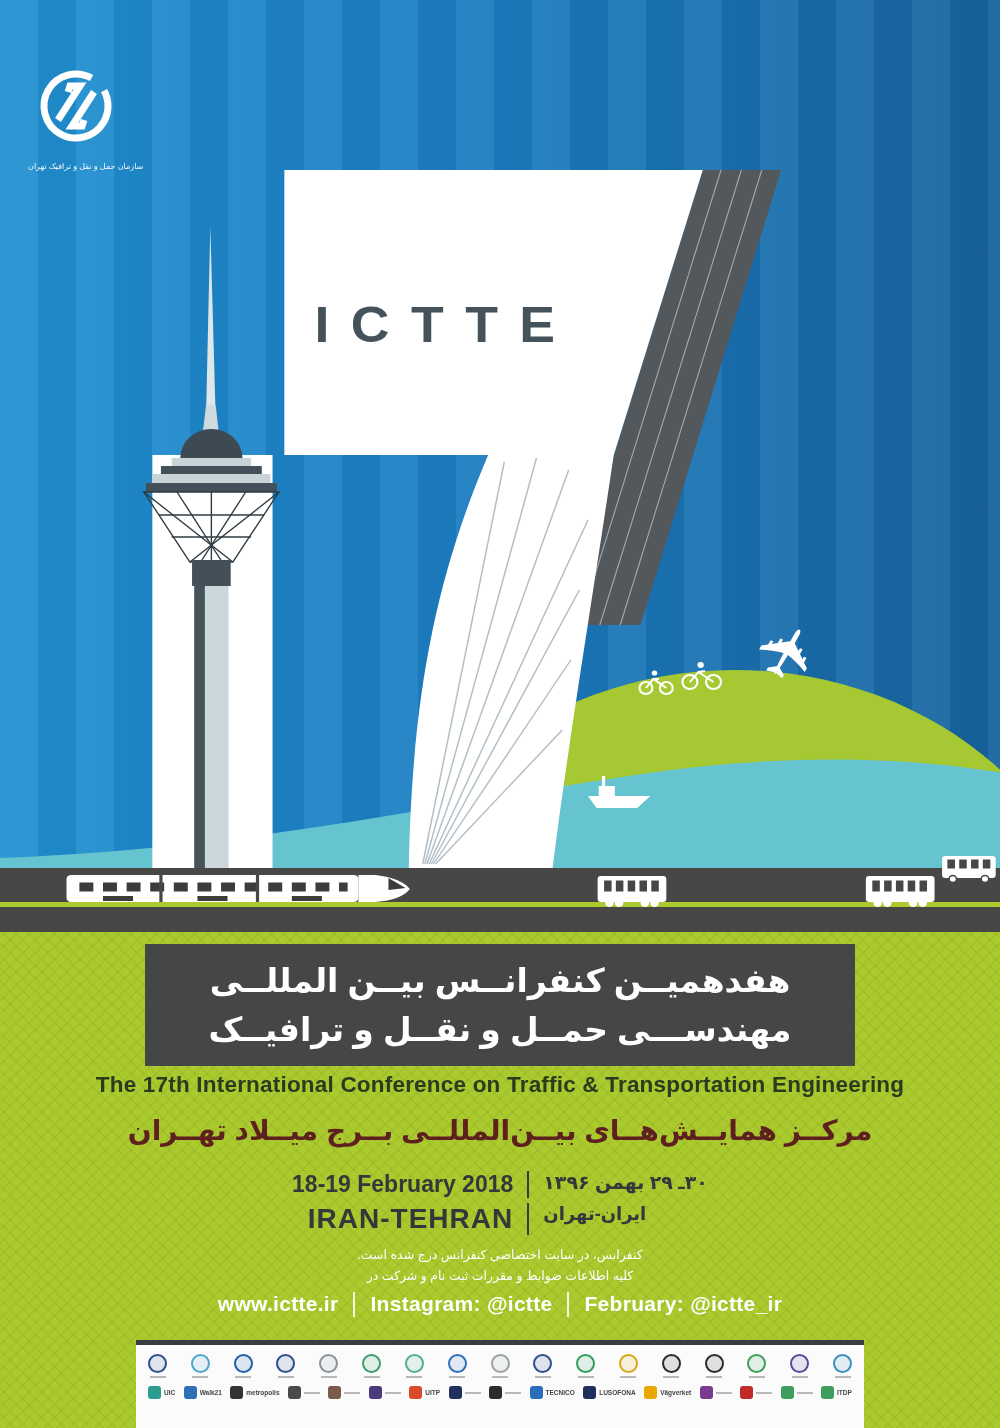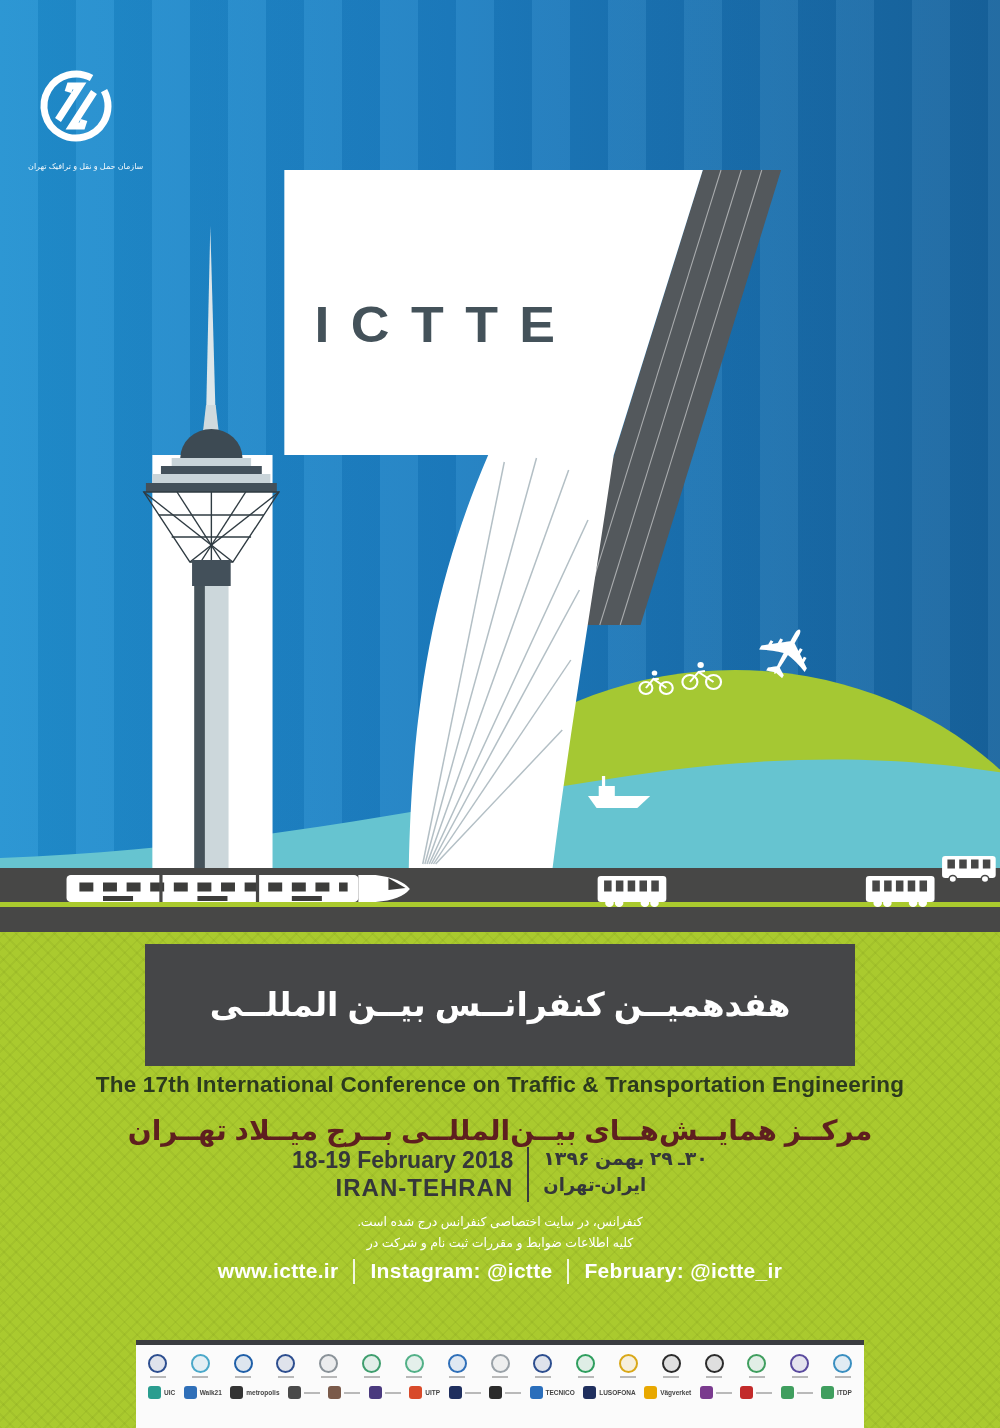--- a/index.html
+++ b/index.html
@@ -31,24 +31,24 @@
     display:flex;flex-direction:column;align-items:center;
   }
   .banner{
     margin-top:12px;width:710px;height:122px;background:#454648;
     display:flex;flex-direction:column;justify-content:center;align-items:center;
   }
   .banner .fa{direction:rtl;color:#fff;font-weight:bold;font-size:33px;line-height:1.5;white-space:nowrap;}
   .en-title{margin-top:6px;color:#2c3a1e;font-weight:bold;font-size:22.5px;letter-spacing:.2px;white-space:nowrap;}
   .venue{margin-top:16px;direction:rtl;color:#5e1f1f;font-weight:bold;font-size:28px;white-space:nowrap;}
 
-  .dates{margin-top:0;display:grid;grid-template-columns:auto auto;color:#35373a;}
+  .dates{margin-top:24px;display:grid;grid-template-columns:auto auto;row-gap:5px;color:#35373a;}
   .dates .en{ text-align:right;padding-right:14px;border-right:2px solid #3a3b3d;font-weight:bold;}
   .dates .fa{ text-align:left;padding-left:14px;direction:rtl;font-weight:bold;}
-  .d-big{font-size:23px;} .d-small{font-size:24px;letter-spacing:1px;}
+  .d-big{font-size:23px;} .d-small{font-size:28px;letter-spacing:1px;}
   .f-big{font-size:19px;} .f-small{font-size:18px;}
 
   .note{margin-top:10px;text-align:center;direction:rtl;color:#fff;font-size:12.5px;line-height:1.65;}
 
   .contact{margin-top:6px;display:flex;align-items:flex-start;gap:15px;}
   .contact .item{color:#fff;font-weight:bold;font-size:21px;letter-spacing:.3px;}
   .contact .vsep{width:2px;height:25px;background:rgba(255,255,255,.85);}
 
   .footer{
     margin-top:auto;width:728px;background:#fbfbfb;border-top:5px solid #3b3d40;
@@ -198,20 +198,21 @@
       <path d="M30,54 L52,20 L42,20 L40,26 M66,26 L44,60 L54,60 L56,54" stroke="#ffffff" stroke-width="7" fill="none"></path>
     </svg>
     <div class="cap">سازمان حمل و نقل و ترافیک تهران</div>
   </div>
 
 
   <div class="green">
 
     <div class="banner">
       <div class="fa">هفدهمیــن کنفرانــس بیــن المللــی</div>
+      <div class="fa">مهندســـی حمــل و نقــل و ترافیــک</div>
     </div>
 
     <div class="en-title">The 17th International Conference on Traffic &amp; Transportation Engineering</div>
 
     <div class="venue">مرکــز همایــش‌هــای بیــن‌المللــی بــرج میــلاد تهــران</div>
 
     <div class="dates">
       <div class="en d-big">18-19 February 2018</div>
       <div class="fa f-big">۳۰ـ ۲۹ بهمن ۱۳۹۶</div>
       <div class="en d-small">IRAN-TEHRAN</div>

